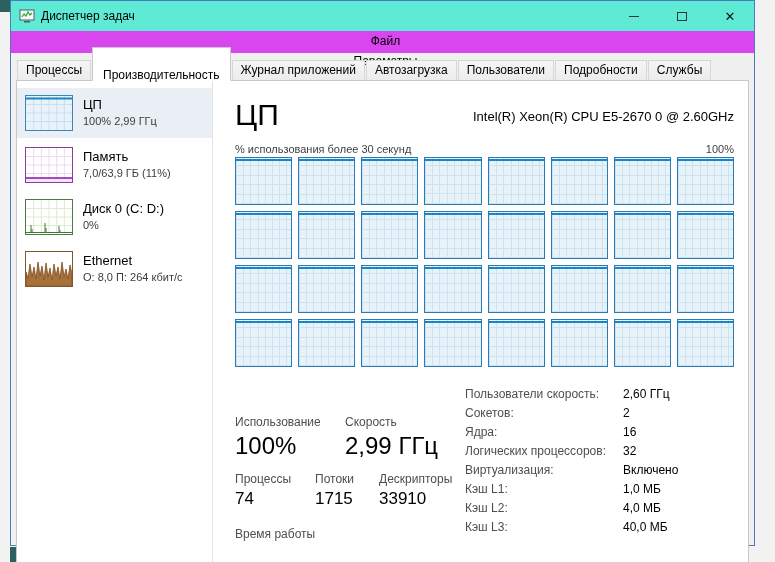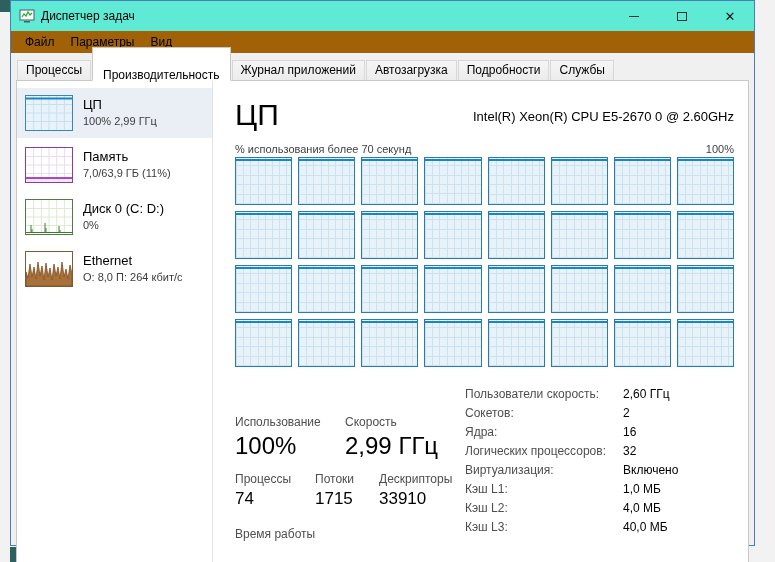--- a/index.html
+++ b/index.html
@@ -20,21 +20,21 @@
   }
   .titlebar { height:30px; background:#5eead4; display:flex; align-items:center; padding-left:8px; }
   .app-icon { width:16px; height:16px; margin-right:6px; display:inline-flex; }
   .window-title { font-size:12px; }
   .win-controls { margin-left:auto; display:flex; height:100%; }
   .win-btn { width:48px; height:100%; display:flex; align-items:center; justify-content:center; background:none; border:none; }
   .glyph-min { width:10px; border-bottom:1px solid #333; display:inline-block; }
   .glyph-max { width:10px; height:9px; border:1px solid #333; display:inline-block; }
   .glyph-close { font-size:13px; color:#111; line-height:1; }
 
-  .menubar { height:22px; background:#a16207; display:flex; align-items:center; padding-left:6px; }
+  .menubar { height:22px; background:#d946ef; display:flex; align-items:center; padding-left:6px;flex-direction:column; }
   .menu-item { font-size:12px; padding:3px 8px; }
 
   .tab-area { padding:3px 5px 0 5px; }
   .tabs { display:flex; align-items:flex-end; height:24px; padding-left:1px; position:relative; z-index:2; }
   .tab {
     font-size:12px; height:20px; line-height:19px; padding:0 8px;
     background:linear-gradient(#f5f5f5,#ececec);
     border:1px solid #d7d7d7; border-bottom:none; margin-right:1px;
     white-space:nowrap;
   }
@@ -124,20 +124,21 @@
     <span class="menu-item">Параметры</span>
     <span class="menu-item">Вид</span>
   </div>
 
   <div class="tab-area">
     <div class="tabs">
       <div class="tab">Процессы</div>
       <div class="tab selected">Производительность</div>
       <div class="tab">Журнал приложений</div>
       <div class="tab">Автозагрузка</div>
+      <div class="tab">Пользователи</div>
       <div class="tab">Подробности</div>
       <div class="tab">Службы</div>
     </div>
 
     <div class="panel">
 
       <div class="sidebar">
 
         <div class="side-item selected">
           <span class="thumb thumb-cpu">
@@ -201,21 +202,21 @@
 
       </div>
 
       <div class="main">
         <div class="main-header">
           <h1 class="panel-title">ЦП</h1>
           <span class="cpu-name">Intel(R) Xeon(R) CPU E5-2670 0 @ 2.60GHz</span>
         </div>
 
         <div class="caption-row">
-          <span>% использования более 70 секунд</span>
+          <span>% использования более 30 секунд</span>
           <span>100%</span>
         </div>
 
         <div class="core-grid" style="grid-template-columns: repeat(8, 1fr);">
 
             <div class="core-cell"></div>
 
             <div class="core-cell"></div>
 
             <div class="core-cell"></div>

